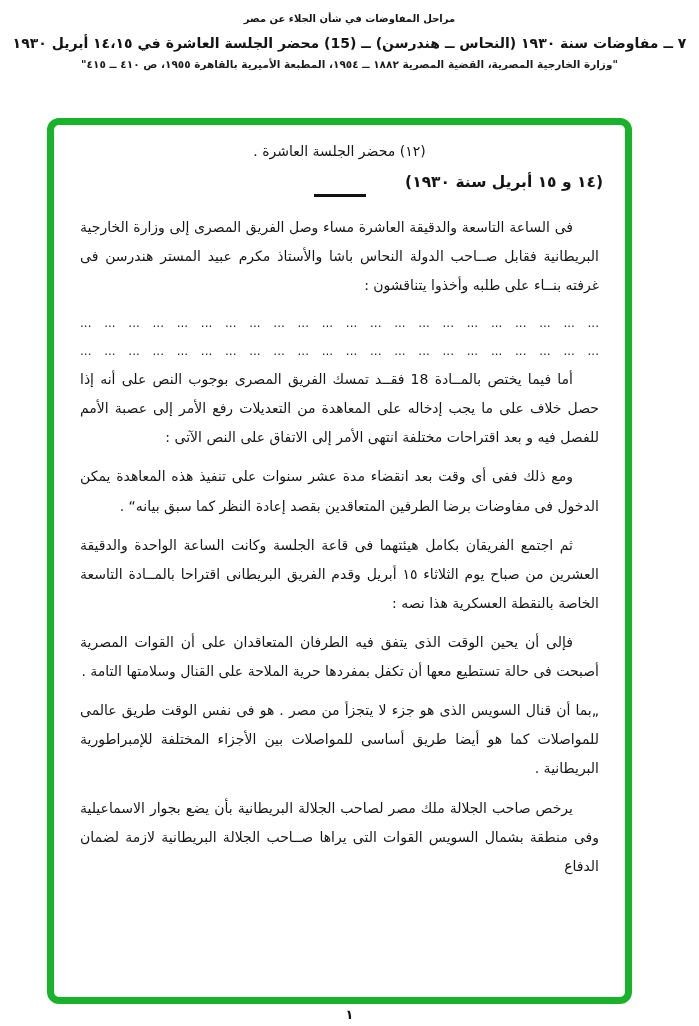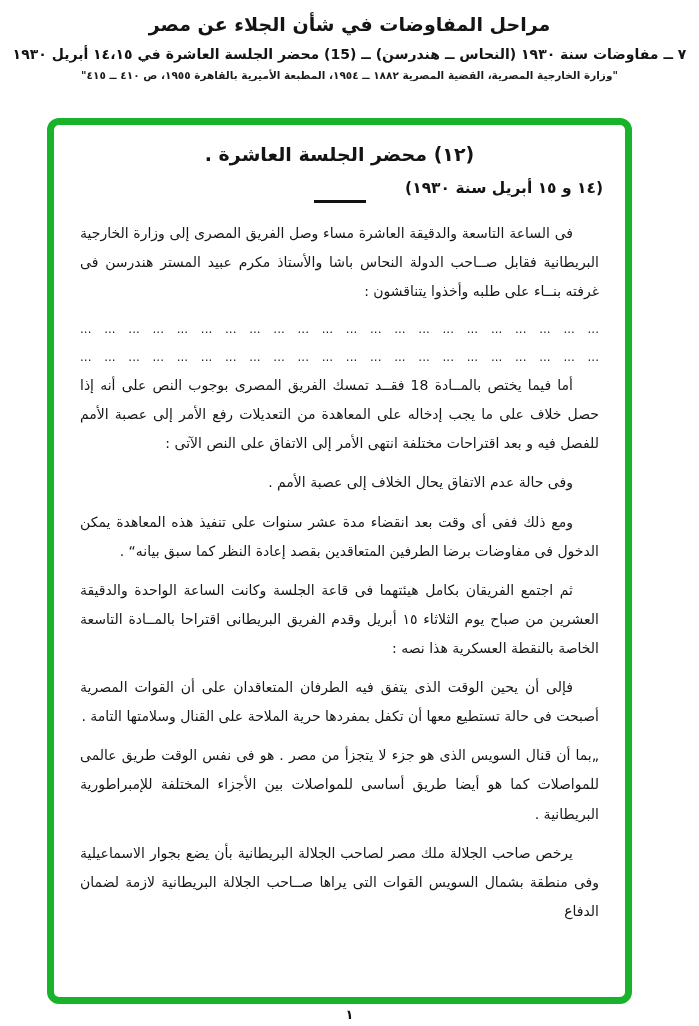--- a/index.html
+++ b/index.html
@@ -5,35 +5,35 @@
   html,body{margin:0;padding:0;background:#ffffff;}
   .page{
     position:relative;
     width:699px;height:1026px;
     background:#ffffff;
     font-family:"DejaVu Sans",sans-serif;
     color:#141414;
     overflow:hidden;
   }
   .header{padding-top:13px;text-align:center;}
-  .header-line1{font-size:19px;font-weight:bold;margin:0 12px 11px;direction:rtl;}
+  .header-line1{font-size:10px;font-weight:bold;margin:0 12px 11px;direction:rtl;}
   .header-line2{font-size:14px;font-weight:bold;margin:0 0 7px;direction:rtl;white-space:nowrap;letter-spacing:-0.2px;}
   .header-line3{font-size:10.5px;font-weight:bold;margin:0;direction:rtl;color:#1c1c1c;}
   .frame{
     position:absolute;left:47px;top:118px;
     width:585px;height:886px;
     box-sizing:border-box;
     border:7px solid #18b32a;
     border-radius:12px;
     padding:10px 22px 6px 22px;
     direction:rtl;
     overflow:hidden;
     background:#fff;
   }
-  .doc-title{text-align:center;font-size:19px;font-weight:bold;margin:8px 0 14px;}
+  .doc-title{text-align:center;font-size:14px;font-weight:normal;margin:8px 0 14px;}
   .doc-subtitle{text-align:right;font-size:15.5px;font-weight:bold;margin:0 0 3px;}
   .subtitle-underline{width:52px;height:3px;background:#111;margin:1px auto 16px;}
   .para{
     font-size:14px;
     line-height:2.08;
     text-align:justify;
     text-align-last:right;
     margin:0 4px 10px;
     color:#161616;
   }
@@ -69,21 +69,20 @@
     <div class="doc-title">(١٢) محضر الجلسة العاشرة .</div>
     <div class="doc-subtitle">(١٤ و ١٥ أبريل سنة ١٩٣٠)</div>
     <div class="subtitle-underline"></div>
 
     <p class="para indent">فى الساعة التاسعة والدقيقة العاشرة مساء وصل الفريق المصرى إلى وزارة الخارجية البريطانية فقابل صــاحب الدولة النحاس باشا والأستاذ مكرم عبيد المستر هندرسن فى غرفته بنــاء على طلبه وأخذوا يتناقشون :</p>
 
     <div class="dots-row">... ... ... ... ... ... ... ... ... ... ... ... ... ... ... ... ... ... ... ... ... ...</div>
     <div class="dots-row">... ... ... ... ... ... ... ... ... ... ... ... ... ... ... ... ... ... ... ... ... ...</div>
 
     <p class="para indent">أما فيما يختص بالمــادة 18 فقــد تمسك الفريق المصرى بوجوب النص على أنه إذا حصل خلاف على ما يجب إدخاله على المعاهدة من التعديلات رفع الأمر إلى عصبة الأمم للفصل فيه و بعد اقتراحات مختلفة انتهى الأمر إلى الاتفاق على النص الآتى :</p>
-    <p class="para indent">وفى حالة عدم الاتفاق يحال الخلاف إلى عصبة الأمم .</p>
     <p class="para indent">ومع ذلك ففى أى وقت بعد انقضاء مدة عشر سنوات على تنفيذ هذه المعاهدة يمكن الدخول فى مفاوضات برضا الطرفين المتعاقدين بقصد إعادة النظر كما سبق بيانه“ .</p>
     <p class="para indent">ثم اجتمع الفريقان بكامل هيئتهما فى قاعة الجلسة وكانت الساعة الواحدة والدقيقة العشرين من صباح يوم الثلاثاء ١٥ أبريل وقدم الفريق البريطانى اقتراحا بالمــادة التاسعة الخاصة بالنقطة العسكرية هذا نصه :</p>
     <p class="para indent">فإلى أن يحين الوقت الذى يتفق فيه الطرفان المتعاقدان على أن القوات المصرية أصبحت فى حالة تستطيع معها أن تكفل بمفردها حرية الملاحة على القنال وسلامتها التامة .</p>
     <p class="para">„بما أن قنال السويس الذى هو جزء لا يتجزأ من مصر . هو فى نفس الوقت طريق عالمى للمواصلات كما هو أيضا طريق أساسى للمواصلات بين الأجزاء المختلفة للإمبراطورية البريطانية .</p>
     <p class="para indent">يرخص صاحب الجلالة ملك مصر لصاحب الجلالة البريطانية بأن يضع بجوار الاسماعيلية وفى منطقة بشمال السويس القوات التى يراها صــاحب الجلالة البريطانية لازمة لضمان الدفاع</p>
   </div>
 
   <div class="page-number">١</div>
 
 </div>

